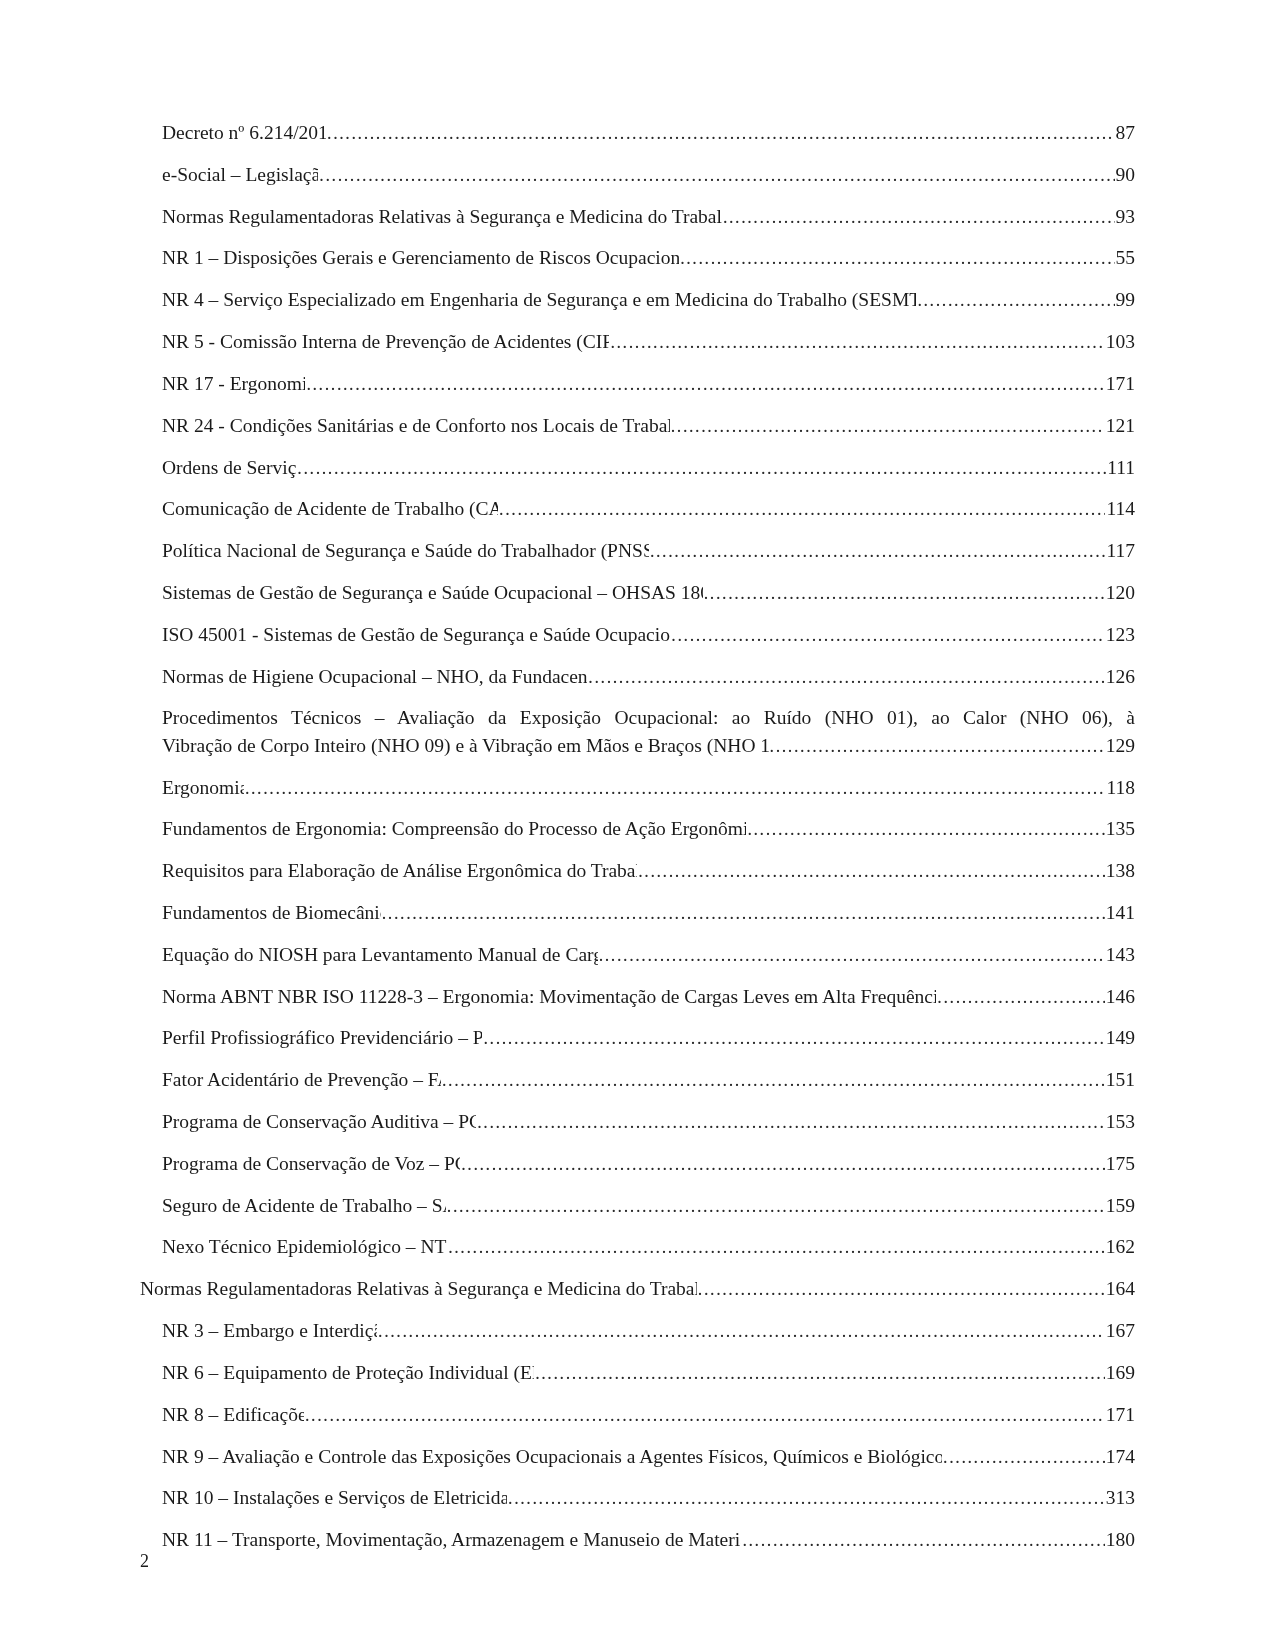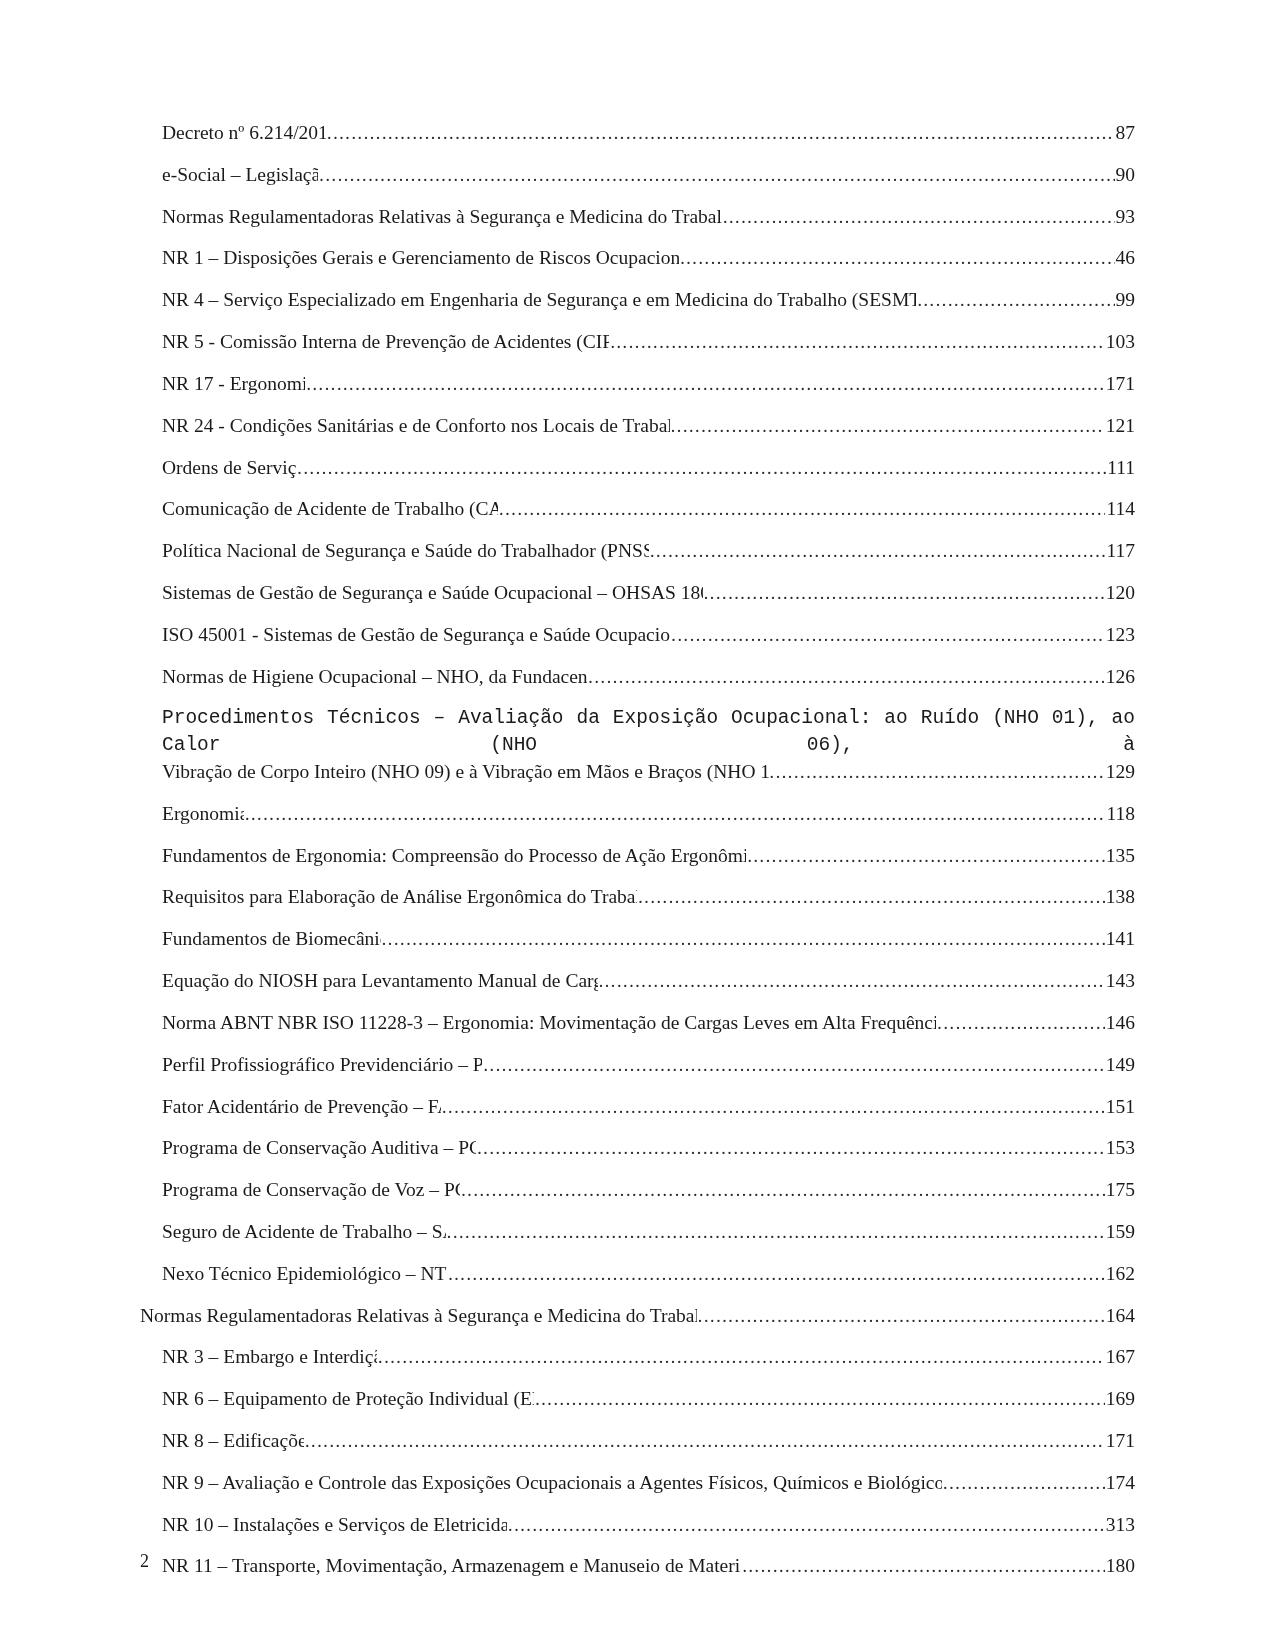--- a/index.html
+++ b/index.html
@@ -67,21 +67,20 @@
     display: block;
     white-space: normal;
     padding-left: 22px;
   }
   .toc-entry.wrap .wrap-inner {
     display: block;
     text-align: justify;
     text-align-last: justify;
     font-size: 19.5px;
     line-height: 1.35;
-    font-family: Liberation Mono, monospace;
   }
   .toc-entry.wrap .line2 {
     display: flex;
     align-items: flex-end;
     white-space: nowrap;
     margin-top: 1px;
   }
   .footer-page {
     position: absolute;
     left: 140px;
@@ -106,21 +105,21 @@
         <span class="page-num">90</span>
       </div>
       <div class="toc-entry indent">
         <span class="entry-title">Normas Regulamentadoras Relativas à Segurança e Medicina do Trabalho.</span>
         <span class="dots">...................................................................</span>
         <span class="page-num">93</span>
       </div>
       <div class="toc-entry indent">
         <span class="entry-title">NR 1 – Disposições Gerais e Gerenciamento de Riscos Ocupacionais.</span>
         <span class="dots">...........................................................................</span>
-        <span class="page-num">46</span>
+        <span class="page-num">55</span>
       </div>
       <div class="toc-entry indent">
         <span class="entry-title">NR 4 – Serviço Especializado em Engenharia de Segurança e em Medicina do Trabalho (SESMT).</span>
         <span class="dots">.................................</span>
         <span class="page-num">99</span>
       </div>
       <div class="toc-entry indent">
         <span class="entry-title">NR 5 - Comissão Interna de Prevenção de Acidentes (CIPA).</span>
         <span class="dots">......................................................................................</span>
         <span class="page-num">103</span>

